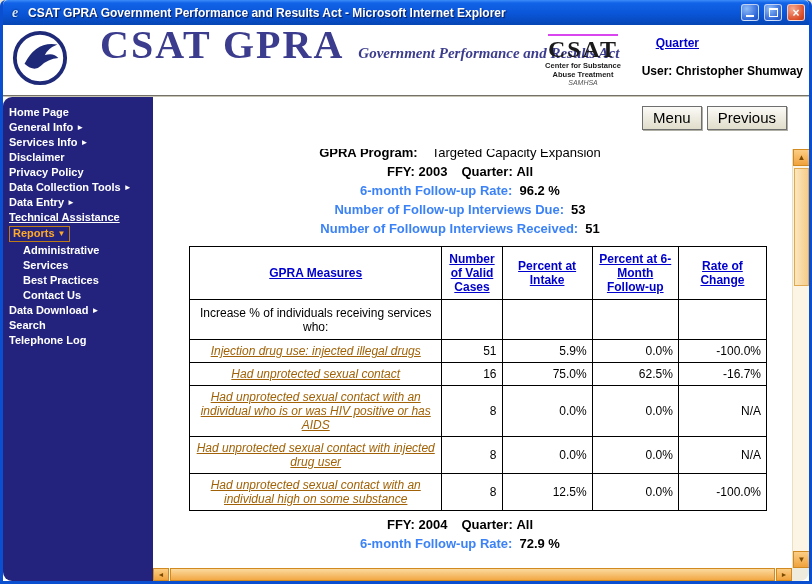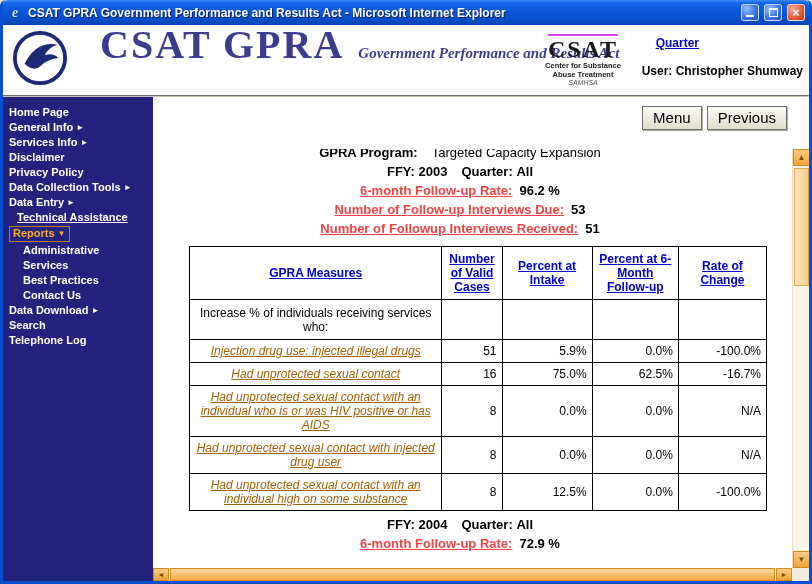--- a/index.html
+++ b/index.html
@@ -65,30 +65,30 @@
   }
   .csat-logo-line { font-size: 7.5px; line-height: 9px; font-weight: bold; }
   .csat-logo-samhsa { font-size: 7px; font-style: italic; color: #555; }
   .logout-link {
     position: absolute; right: 110px; top: 11px;
     color: #0000CC; font-weight: bold; font-size: 12px; text-decoration: underline; cursor: pointer;
   }
   .user-line { position: absolute; right: 6px; top: 39px; font-size: 12px; font-weight: bold; color: #000; }
 
   
-  .body-row { flex: 1; display: flex; overflow: hidden; }
+  .body-row { flex: 1; display: flex; overflow: hidden; border-radius: 9px; }
 
   
   .sidebar { width: 150px; flex: 0 0 150px; background: #23237E; padding-top: 8px; }
   .nav-item {
     color: #fff; font-size: 11px; font-weight: bold; line-height: 13px;
     padding: 1px 6px; cursor: pointer; white-space: nowrap;
   }
   .nav-arrow { font-size: 8px; margin-left: 3px; vertical-align: 1px; }
-  .nav-item.u .nav-label { text-decoration: underline; margin-left: 8px; }
+  .nav-item.u .nav-label { text-decoration: underline; }
   .nav-item.sub { padding-left: 20px; }
   .nav-item.reports { color: #FFA929; }
   .reports-box { display: inline-block; border: 1px solid #BE7C16; padding: 0 4px 1px 3px; }
 
   
   .main { flex: 1; background: #fff; position: relative; overflow: hidden; }
   .toolbar { position: absolute; top: 9px; right: 22px; display: flex; gap: 5px; }
   .btn-xp {
     font-family: "Liberation Sans", sans-serif; font-size: 15px; color: #000;
     padding: 2px 10px 3px; cursor: pointer;
@@ -98,21 +98,21 @@
 
   
   .content-frame { position: absolute; left: 0; right: 0; top: 52px; bottom: 0; }
   .content-view { position: absolute; left: 0; top: 0; right: 17px; bottom: 13px; overflow: hidden; background: #fff; }
   .content-inner { position: relative; top: -7px; }
 
   .center-block { width: 578px; margin-left: 18px; text-align: center; }
   .info-line { font-size: 13px; line-height: 16px; margin: 3px 0; color: #000; }
   .b { font-weight: bold; }
   .gap { display: inline-block; width: 14px; }
-  .link-lbl { color: #ef4444; font-weight: bold; text-decoration: underline; cursor: pointer; }
+  .link-lbl { color: #3b82f6; font-weight: bold; cursor: pointer; }
   .stat-val { font-weight: bold; margin-left: 7px; }
 
   .gpra-table { border-collapse: collapse; margin: 9px 0 6px 18px; width: 578px; background: #fff; }
   .gpra-table th, .gpra-table td { border: 1px solid #000; font-size: 12px; line-height: 14px; }
   .gpra-table th {
     color: #0000CC; font-weight: bold; text-decoration: underline;
     text-align: center; vertical-align: middle; padding: 5px 3px; cursor: pointer;
   }
   .gpra-table td { padding: 4px 5px; vertical-align: middle; }
   .section-cell { height: 40px; }

